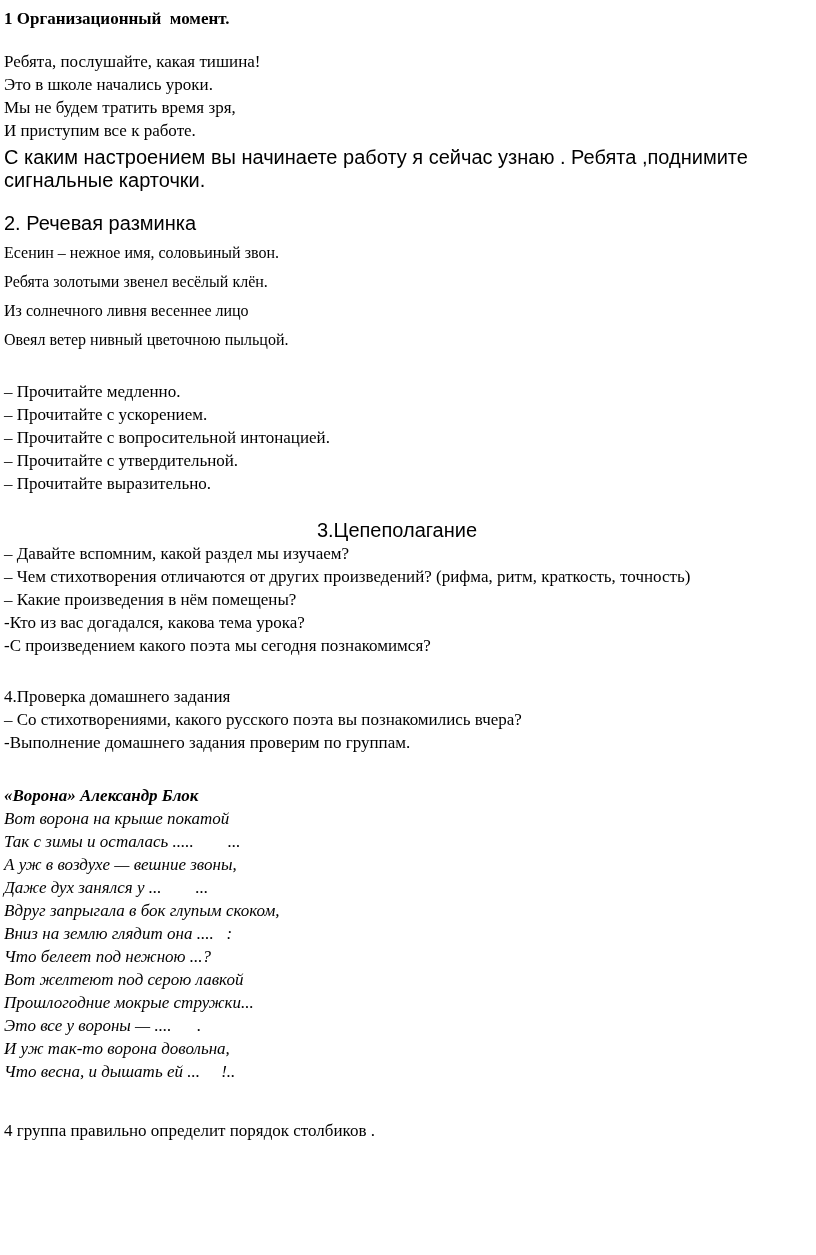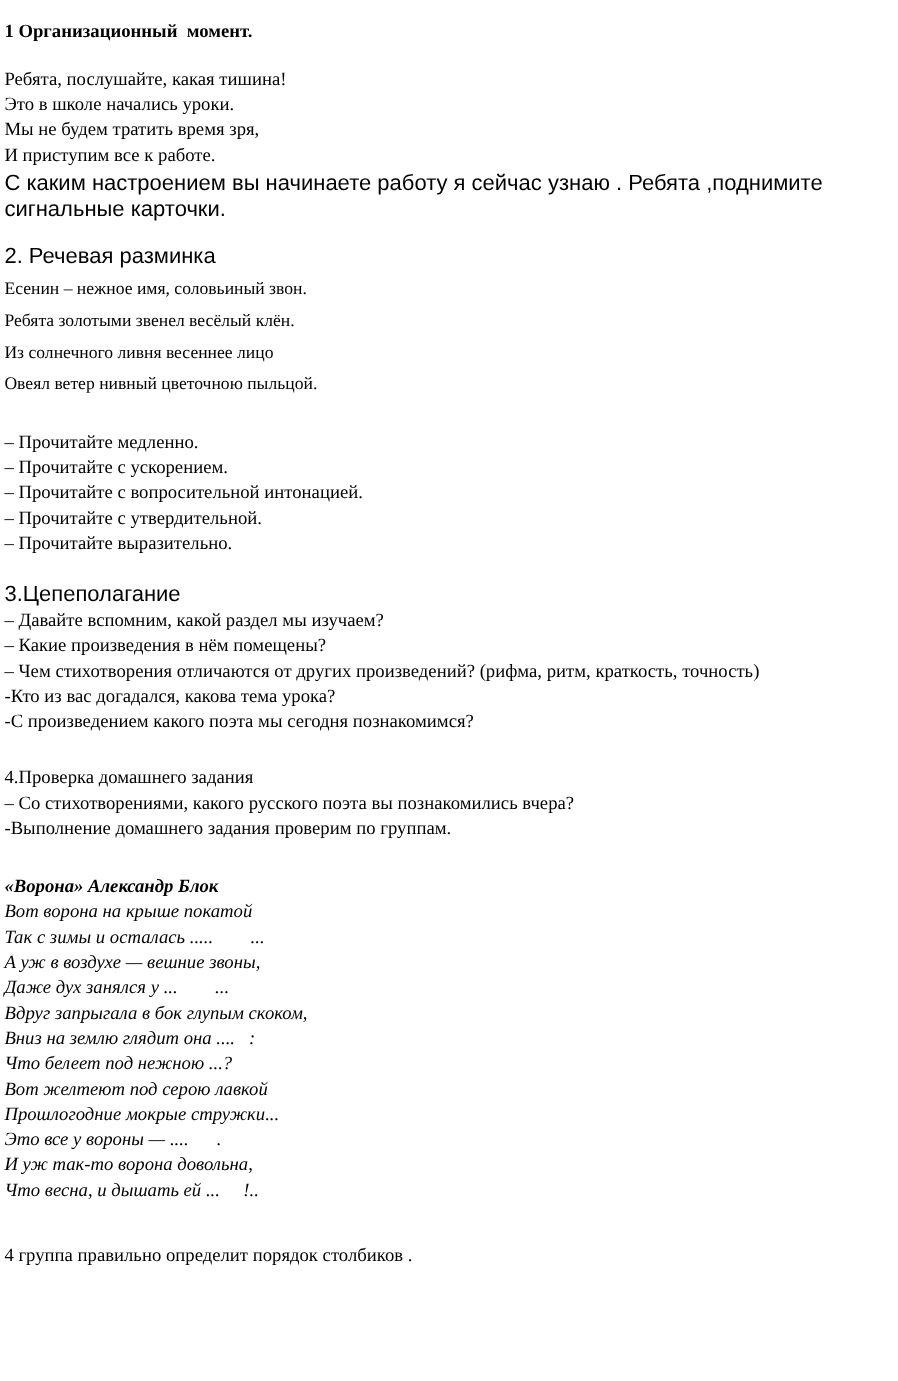--- a/index.html
+++ b/index.html
@@ -2,21 +2,21 @@
 <html><head>
   <meta charset="utf-8">
   <style>
     html, body { margin: 0; padding: 0; background: #ffffff; }
     .page {
       width: 816px;
       min-height: 1255px;
       box-sizing: border-box;
       background: #ffffff;
       color: #000000;
-      padding: 17px 26px 30px 4px;
+      padding: 7px 26px 30px 4px;
       overflow: hidden;
     }
     .line { white-space: pre-wrap; }
     .t-serif {
       font-family: "Liberation Serif", serif;
       font-size: 17px;
       line-height: 23px;
     }
     .t-serif-big {
       font-family: "Liberation Serif", serif;
@@ -29,21 +29,21 @@
       line-height: 23px;
     }
     .bold { font-weight: bold; }
     .italic { font-style: italic; }
 
     .mt-opening     { margin-top: 20px; }
     .mt-mood        { margin-top: 4px; }
     .mt-speech-h    { margin-top: 20px; }
     .mt-speech-poem { margin-top: 3px; }
     .mt-tasks       { margin-top: 26px; }
-    .mt-goal-h      { margin-top: 24px; }
+    .mt-goal-h      { margin-top: 24px; text-align: center; }
     .mt-homework    { margin-top: 28px; }
     .mt-crow        { margin-top: 30px; }
     .mt-group2      { margin-top: 36px; }
   </style>
 </head>
 <body>
 
 <div class="page">
 
   <div class="t-serif bold line">1 Организационный  момент.</div>
@@ -71,22 +71,22 @@
     <div class="t-serif line">– Прочитайте с ускорением.</div>
     <div class="t-serif line">– Прочитайте с вопросительной интонацией.</div>
     <div class="t-serif line">– Прочитайте с утвердительной.</div>
     <div class="t-serif line">– Прочитайте выразительно.</div>
   </div>
 
   <div class="t-sans line mt-goal-h">3.Цепеполагание</div>
 
   <div>
     <div class="t-serif line">– Давайте вспомним, какой раздел мы изучаем?</div>
+    <div class="t-serif line">– Чем стихотворения отличаются от других произведений? (рифма, ритм, краткость, точность)</div>
     <div class="t-serif line">– Какие произведения в нём помещены?</div>
-    <div class="t-serif line">– Чем стихотворения отличаются от других произведений? (рифма, ритм, краткость, точность)</div>
     <div class="t-serif line">-Кто из вас догадался, какова тема урока?</div>
     <div class="t-serif line">-С произведением какого поэта мы сегодня познакомимся?</div>
   </div>
 
   <div class="mt-homework">
     <div class="t-serif line">4.Проверка домашнего задания</div>
     <div class="t-serif line">– Со стихотворениями, какого русского поэта вы познакомились вчера?</div>
     <div class="t-serif line">-Выполнение домашнего задания проверим по группам.</div>
   </div>
 

